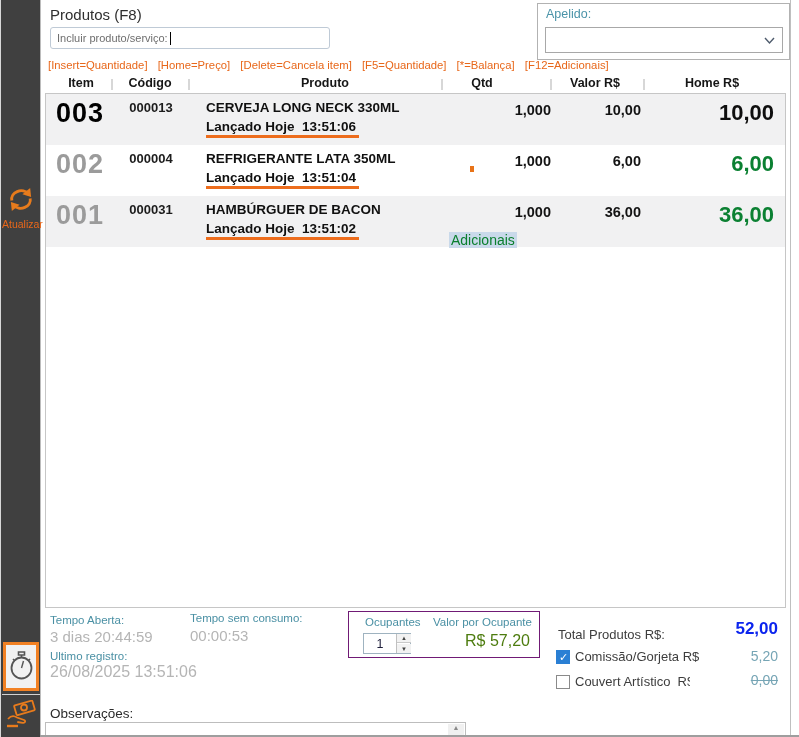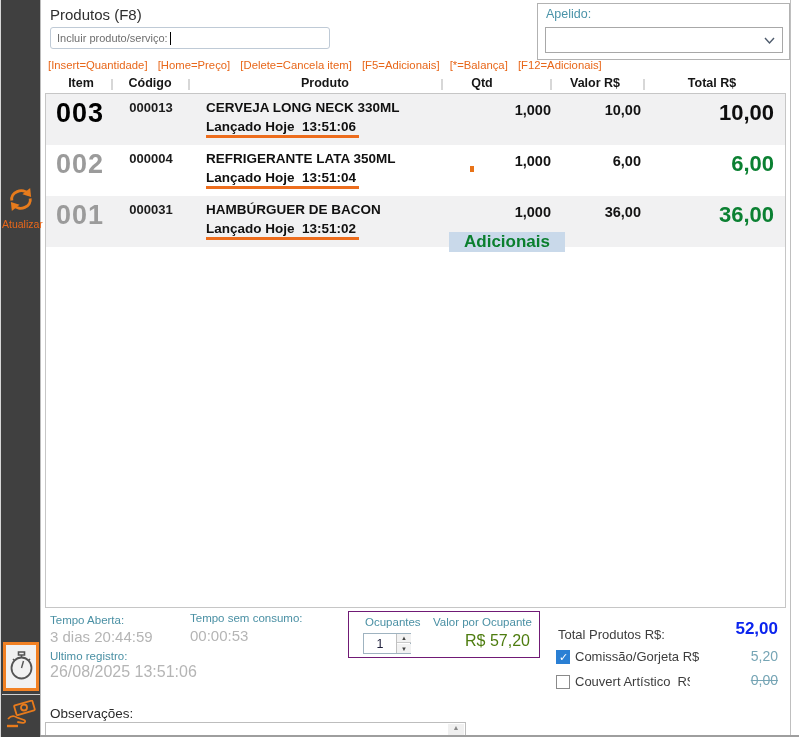--- a/index.html
+++ b/index.html
@@ -45,21 +45,21 @@
   .row .codigo { position:absolute; left:72px; top:6px; width:66px; text-align:center; font-size:13px; font-weight:bold; color:#1c1c1c; }
   .row .prod { position:absolute; left:160px; top:4px; }
   .row .prod .name { font-size:13.5px; font-weight:bold; color:#101010; line-height:1.3; }
   .row .prod .lancado { font-size:13.5px; font-weight:bold; color:#101010; border-bottom:3px solid #ed6d1d;
                         display:inline-block; padding-right:3px; white-space:pre; line-height:1.25; }
   .row .qtd   { position:absolute; left:415px; top:8px; width:90px; text-align:right; font-size:14.5px; font-weight:bold; color:#131313; }
   .row .valor { position:absolute; left:475px; top:8px; width:120px; text-align:right; font-size:14.5px; font-weight:bold; color:#131313; }
   .row .total { position:absolute; right:11px; top:6px; width:200px; text-align:right; font-size:22px; font-weight:bold; color:#0e0e0e; }
   .row .total.green { color:#0b8032; }
   .row .dot { position:absolute; left:424px; top:21px; width:4px; height:6px; background:#e87318; }
-  .row .badge { position:absolute; left:403px; top:36px; font-size:17px; font-weight:bold; color:#0a7f2e; background:#c9d9ea; padding:0 15px; cursor:pointer; }
+  .row .badge { position:absolute; left:403px; top:36px; font-size:14px; font-weight:normal; color:#0a7f2e; background:#c9d9ea; padding:0 2px; cursor:pointer; }
 
   
   .f-label { position:absolute; font-size:11.5px; color:#4a90a4; }
   .f-value { position:absolute; color:#b5b5b5; }
 
   .ocupantes-box { position:absolute; left:348px; top:611px; width:192px; height:47px; border:1px solid #701a75; background:#fff; }
   .oc-label { position:absolute; left:16px; top:4px; font-size:11.5px; color:#4a90a4; }
   .vpo-label { position:absolute; left:84px; top:4px; font-size:11.5px; color:#4a90a4; }
   .vpo-value { position:absolute; right:9px; top:20px; font-size:16px; color:#4d7c0f; }
   .spinner { position:absolute; left:14px; top:21px; width:48px; height:21px; border:1px solid #9fb3c0; background:#fff; }
@@ -147,31 +147,31 @@
       <svg width="11" height="8" viewBox="0 0 11 8">
         <path d="M1 1 L5.5 6 L10 1" fill="none" stroke="#4e5b6c" stroke-width="1.4"></path>
       </svg>
     </div>
   </div>
 
   <div class="hotkeys">
     <span>[Insert=Quantidade]</span>
     <span>[Home=Preço]</span>
     <span>[Delete=Cancela item]</span>
-    <span>[F5=Adicionais]</span>
+    <span>[F5=Quantidade]</span>
     <span>[*=Balança]</span>
     <span>[F12=Adicionais]</span>
   </div>
 
   <div class="col-h" style="left:50px;width:62px;">Item</div>
   <div class="col-h" style="left:118px;width:64px;">Código</div>
   <div class="col-h" style="left:200px;width:250px;">Produto</div>
   <div class="col-h" style="left:450px;width:64px;">Qtd</div>
   <div class="col-h" style="left:555px;width:80px;">Valor R$</div>
-  <div class="col-h" style="left:672px;width:80px;">Total R$</div>
+  <div class="col-h" style="left:672px;width:80px;">Home R$</div>
   <div class="grip" style="left:111px;"></div>
   <div class="grip" style="left:188px;"></div>
   <div class="grip" style="left:441px;"></div>
   <div class="grip" style="left:550px;"></div>
   <div class="grip" style="left:643px;"></div>
 
   <div class="list-panel">
 
     <div class="row alt" style="top:0;">
       <span class="item-no">003</span>

